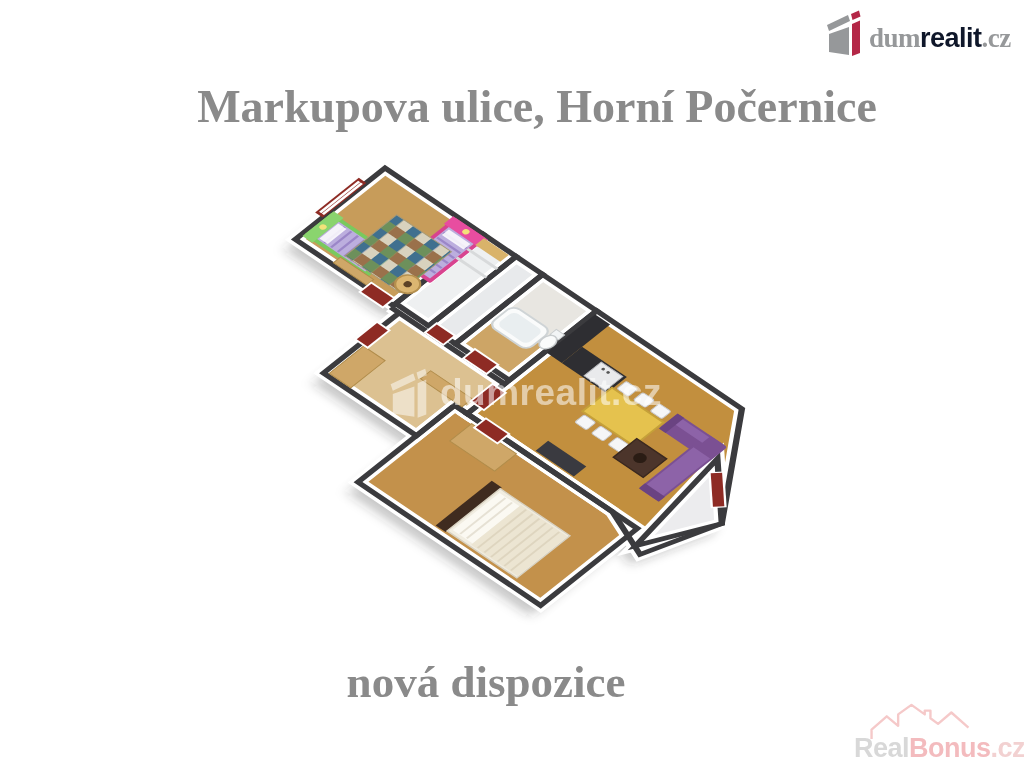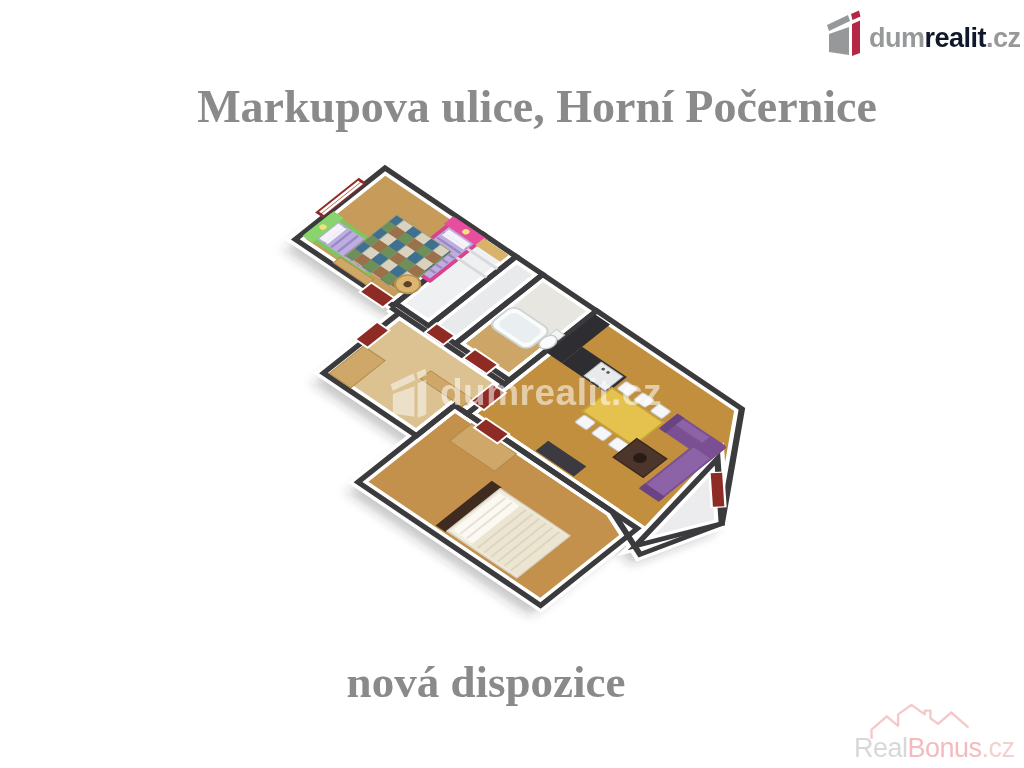--- a/index.html
+++ b/index.html
@@ -3,36 +3,36 @@
 <meta charset="utf-8">
 <style>
   html,body{margin:0;padding:0;}
   body{width:1024px;height:768px;overflow:hidden;background:#ffffff;position:relative;
        font-family:"Liberation Sans", sans-serif;}
   .abs{position:absolute;}
 
   
   .logo{left:826px;top:8px;display:flex;gap:7px;}
   .logo-text{margin-top:15px;font-size:27px;font-weight:bold;letter-spacing:-0.5px;white-space:nowrap;}
-  .logo-gray{color:#96989a;}
+  .logo-gray{color:#96989a;font-family:Liberation Serif, serif;}
   .logo-red{color:#0f172a;}
 
   
   .headline{top:80px;left:0;width:1024px;text-align:center;
             font-family:"Liberation Serif", serif;font-weight:bold;font-size:46px;color:#8a8a8a;padding-left:25px;}
   .caption{top:656px;left:0;width:1024px;text-align:center;transform:translateX(-26px);
            font-family:"Liberation Serif", serif;font-weight:bold;font-size:45px;color:#8a8a8a;}
 
   
   .plan-wm{left:388px;top:366px;display:flex;align-items:center;gap:10px;z-index:5;}
   .plan-wm-text{font-size:37px;font-weight:bold;letter-spacing:0.5px;color:rgba(255,255,255,0.55);white-space:nowrap;}
 
   
   .corner-wm{right:10px;bottom:4px;width:160px;text-align:center;z-index:5;}
-  .corner-wm-text{font-size:27px;font-weight:normal;letter-spacing:-0.5px;white-space:nowrap;opacity:0.85;}
+  .corner-wm-text{font-size:27px;font-weight:bold;letter-spacing:-0.5px;white-space:nowrap;opacity:0.85;}
   .rb-gray{color:#d2d2d2;}
   .rb-pink{color:#f2b0b3;}
   .rb-lightpink{color:#f0c9c9;}
 
   svg{display:block;}
 </style>
 </head>
 <body>
 
 <svg class="abs" width="1024" height="768" viewBox="0 0 1024 768" style="left:0;top:0;">

